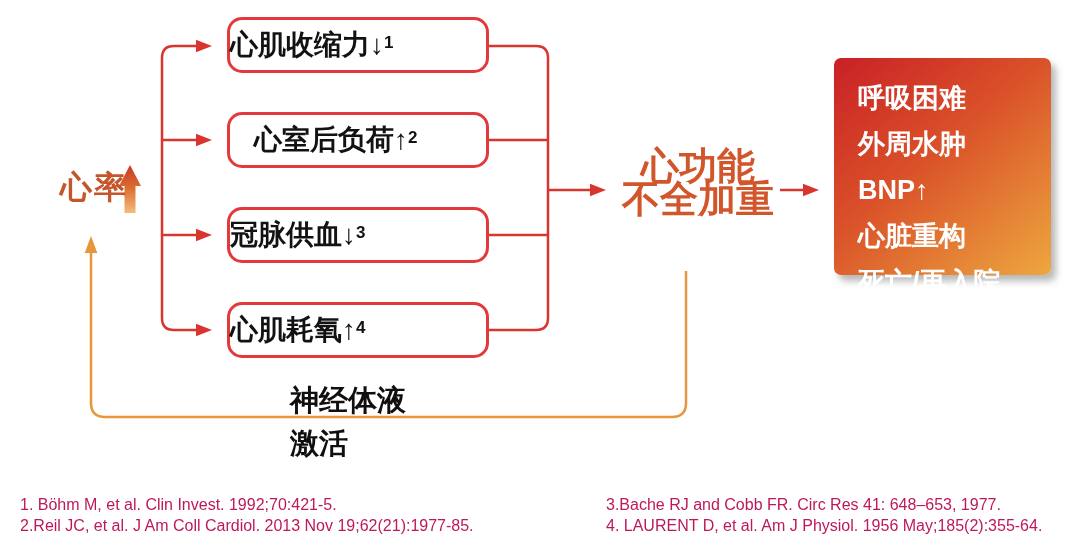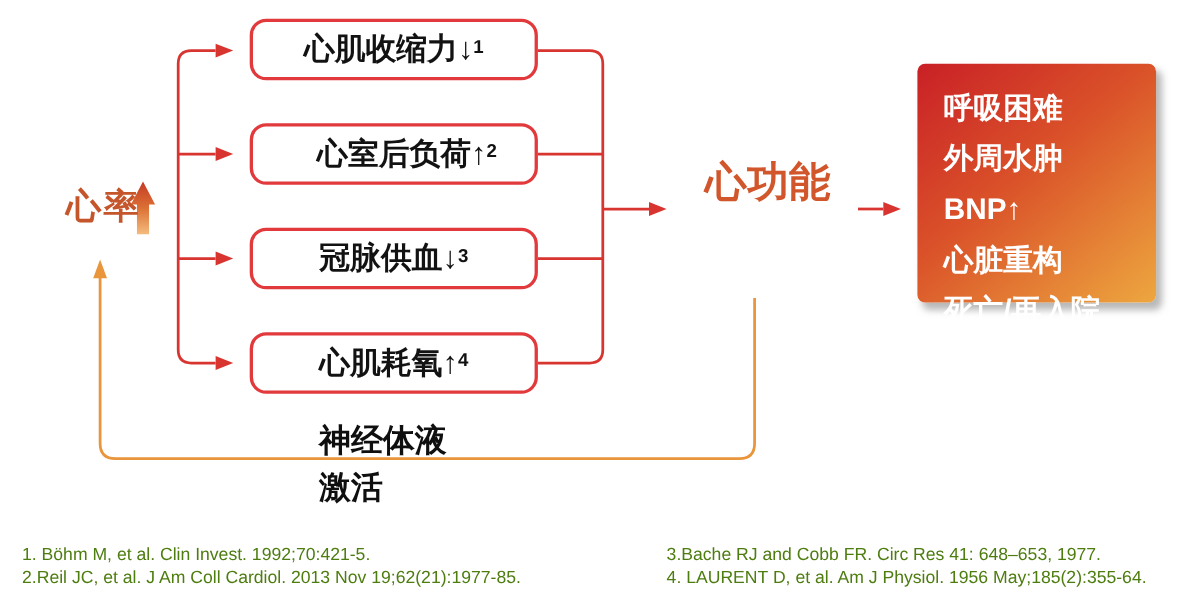--- a/index.html
+++ b/index.html
@@ -30,21 +30,21 @@
     position: absolute;
     left: 227px;
     width: 262px;
     height: 56px;
     box-sizing: border-box;
     background: #ffffff;
     border: 3px solid #E23A3C;
     border-radius: 15px;
     display: flex;
     align-items: center;
-    justify-content: center;
+    justify-content: flex-start;
     font-size: 28px;
     font-weight: bold;
     color: #121212;
     white-space: nowrap;
   }
   .factor-box sup {
     font-size: 17px;
     font-weight: bold;
     line-height: 1;
     position: relative;
@@ -90,21 +90,21 @@
     color: #0f0f0f;
     white-space: nowrap;
   }
   .feedback-line-1 { left: 290px; top: 381px; }
   .feedback-line-2 { left: 290px; top: 424px; }
   .ref-col {
     position: absolute;
     top: 494px;
     font-size: 16px;
     line-height: 21px;
-    color: #4d7c0f;
+    color: #be185d;
     white-space: nowrap;
   }
   .ref-left  { left: 20px; }
   .ref-right { left: 562px; margin-left: 44px; }
 </style>
 </head>
 <body>
 
 <div class="canvas">
 
@@ -160,20 +160,21 @@
     <span>冠脉供血↓</span>
       <sup>3</sup>
   </div>
   <div class="factor-box box-4">
     <span>心肌耗氧↑</span>
       <sup>4</sup>
   </div>
 
   <div class="outcome-label">
     <div>心功能</div>
+    <div>不全加重</div>
   </div>
 
   <div class="consequence-panel">
     <div class="panel-item">呼吸困难</div>
     <div class="panel-item">外周水肿</div>
     <div class="panel-item">BNP↑</div>
     <div class="panel-item">心脏重构</div>
     <div class="panel-item">死亡/再入院</div>
   </div>
 

